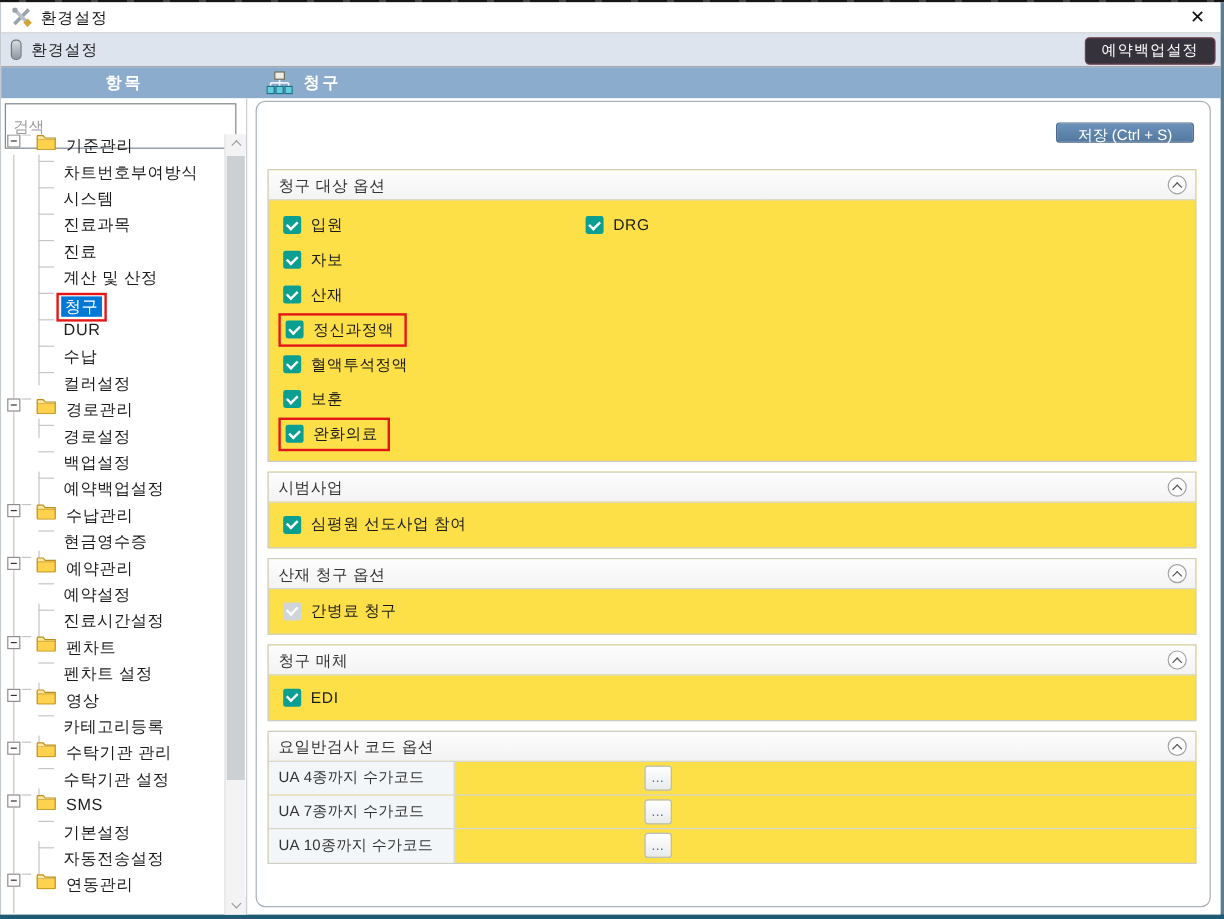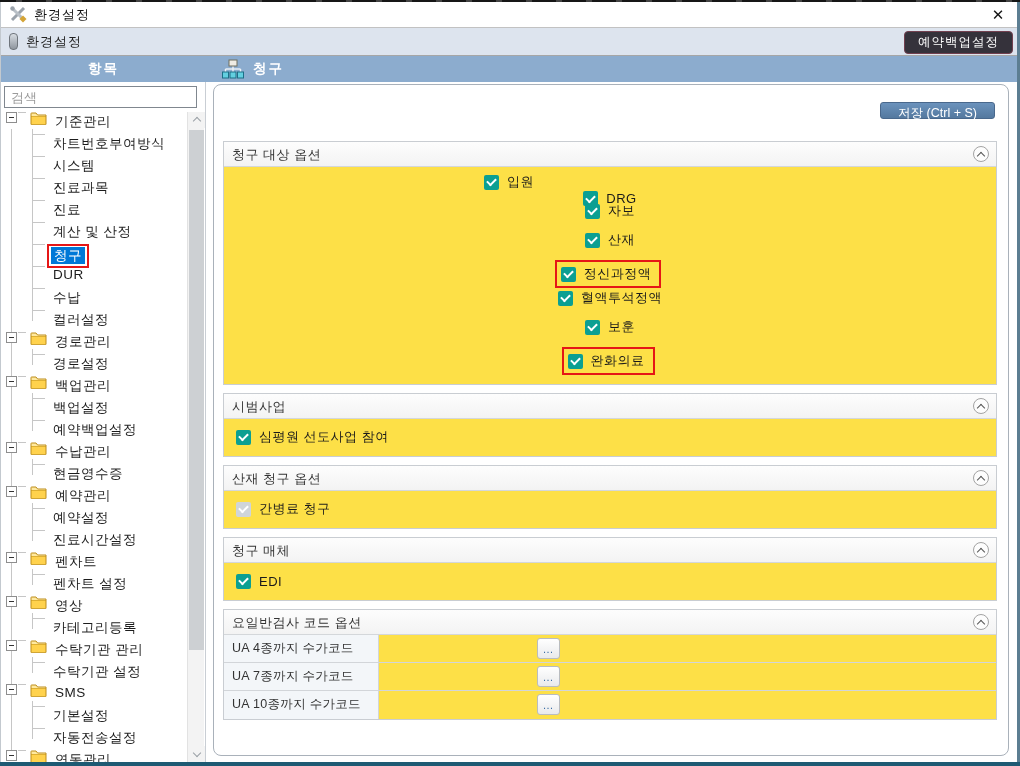--- a/index.html
+++ b/index.html
@@ -38,21 +38,21 @@
                            line-height:26px; color:#fff; font-weight:bold; font-size:13.5px; letter-spacing:2px; }
   .headerbar .right-hd { position:absolute; left:221px; top:0; height:26px; display:flex;
                          align-items:center; gap:9px; }
   .headerbar .right-hd .txt { color:#fff; font-weight:bold; font-size:13.5px; letter-spacing:2px; }
 
   
   .main { position:absolute; top:82px; left:1px; right:3px; bottom:4px; background:#fff; }
 
   
   .left-panel { position:absolute; left:0; top:0; bottom:0; width:205px; border-right:1px solid #c9ced4; }
-  .search-input { position:absolute; left:3px; top:4px; width:193px; height:22px;
+  .search-input { position:absolute; left:3px; top:4px; width:193px; height:38px;
                   border:1px solid #80878f; padding:0 6px; font-size:13px; color:#333;
                   font-family:"Liberation Sans",sans-serif; outline:none; }
   .search-input::placeholder { color:#9a9a9a; }
   .tree { position:absolute; left:0; top:30px; width:186px; bottom:0; overflow:hidden; }
   .vline { position:absolute; width:1px; background:#c6c6c6; }
   .tree-row { position:relative; height:22px; display:flex; align-items:flex-start; font-size:13.5px;
               color:#1c1c1c; white-space:nowrap; letter-spacing:0.5px; }
   .tree-row.lv0 { padding-left:5px; }
   .tree-row.lv1 { padding-left:27px; }
   .expander { position:relative; width:11px; height:11px; border:1px solid #8e8e8e; background:#fff; flex:0 0 11px; }
@@ -85,21 +85,21 @@
   .sec-header { position:relative; height:25px; background:linear-gradient(#fdfdfd,#f3f3f3);
                 border-bottom:1px solid #d4d7da; }
   .sec-title { font-size:13px; color:#333; line-height:25px; padding-left:8px; letter-spacing:0.5px; }
   .sec-chevron { position:absolute; right:7px; top:4px; width:16px; height:16px; border-radius:50%;
                  border:1px solid #a3a3a3; background:#fdfdfd; }
   .sec-chevron i { display:block; width:6px; height:6px; border-left:1.8px solid #555;
                    border-top:1.8px solid #555; transform:rotate(45deg); margin:5.5px auto 0; }
   .sec-body { padding:5px 12px 6px; }
   .sec-body.big { padding:6px 12px 8px; }
   .check-row { height:26px; display:flex; align-items:center; }
-  .sec-body.big .check-row { height:29px;flex-direction:column; }
+  .sec-body.big .check-row { height:29px; }
   .check-row .cbx:first-child:not(:only-child) { width:252px; }
   .cbx { display:inline-flex; align-items:center; font-size:13px; color:#1a1a1a; letter-spacing:0.5px; }
   .cbx .checkbox { position:relative; width:15px; height:15px; background:#0b9f92; border-radius:2px;
                    margin-right:8px; flex:0 0 15px; }
   .cbx .checkbox::after { content:''; position:absolute; left:3px; top:3.5px; width:7px; height:4px;
                           border-left:2px solid #fff; border-bottom:2px solid #fff; transform:rotate(-45deg); }
   .cbx.disabled .checkbox { background:#cfd5da; }
   .cbx.ring { border:2px solid #e51616; padding:3px 8px 3px 4px; margin-left:-4px; }
 
   
@@ -221,29 +221,20 @@
           <svg class="folder-ic" width="17" height="13" viewBox="0 0 17 13">
             <path d="M1 4 h15 v8 a0.8 0.8 0 0 1 -0.8 0.8 H1.8 A0.8 0.8 0 0 1 1 12 z" fill="#ffd24d" stroke="#bd8d1a"></path>
             <path d="M1 4 V1.6 a0.6 0.6 0 0 1 .6 -.6 H6 l1.6 2 H16 v1" fill="#ffe9a0" stroke="#bd8d1a"></path>
           </svg>
           <span class="tree-label">경로관리</span>
         </div>
         <div class="tree-row lv1">
           <span class="dash1"></span>
           <span class="tree-label">경로설정</span>
         </div>
-        <div class="tree-row lv0">
-          <span class="expander"></span>
-          <span class="dash0"></span>
-          <svg class="folder-ic" width="17" height="13" viewBox="0 0 17 13">
-            <path d="M1 4 h15 v8 a0.8 0.8 0 0 1 -0.8 0.8 H1.8 A0.8 0.8 0 0 1 1 12 z" fill="#ffd24d" stroke="#bd8d1a"></path>
-            <path d="M1 4 V1.6 a0.6 0.6 0 0 1 .6 -.6 H6 l1.6 2 H16 v1" fill="#ffe9a0" stroke="#bd8d1a"></path>
-          </svg>
-          <span class="tree-label">백업관리</span>
-        </div>
         <div class="tree-row lv1">
           <span class="dash1"></span>
           <span class="tree-label">백업설정</span>
         </div>
         <div class="tree-row lv1">
           <span class="dash1"></span>
           <span class="tree-label">예약백업설정</span>
         </div>
         <div class="tree-row lv0">
           <span class="expander"></span>

